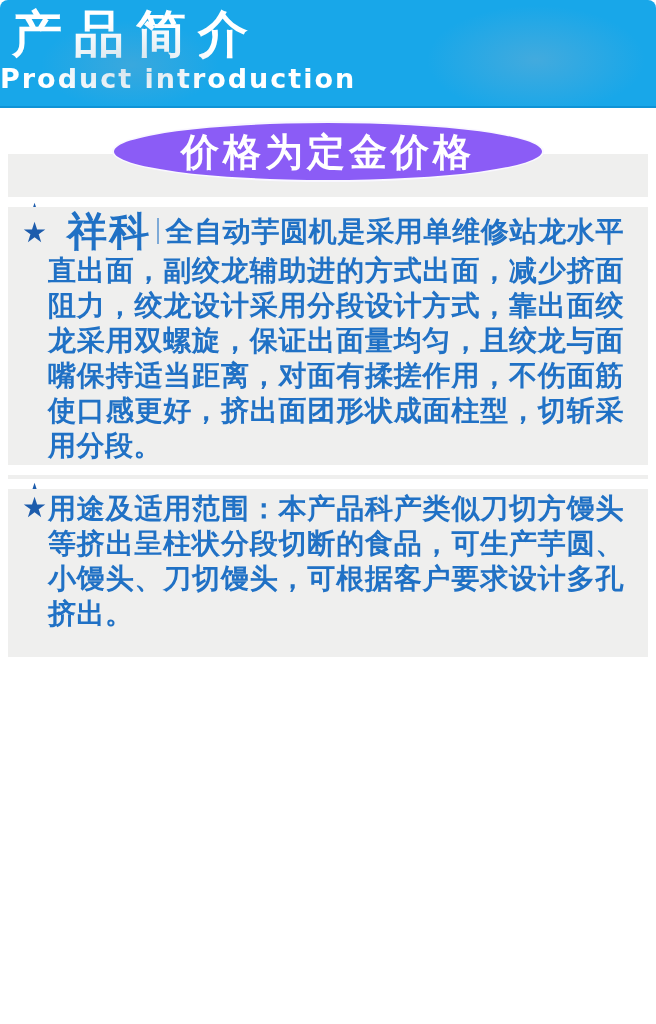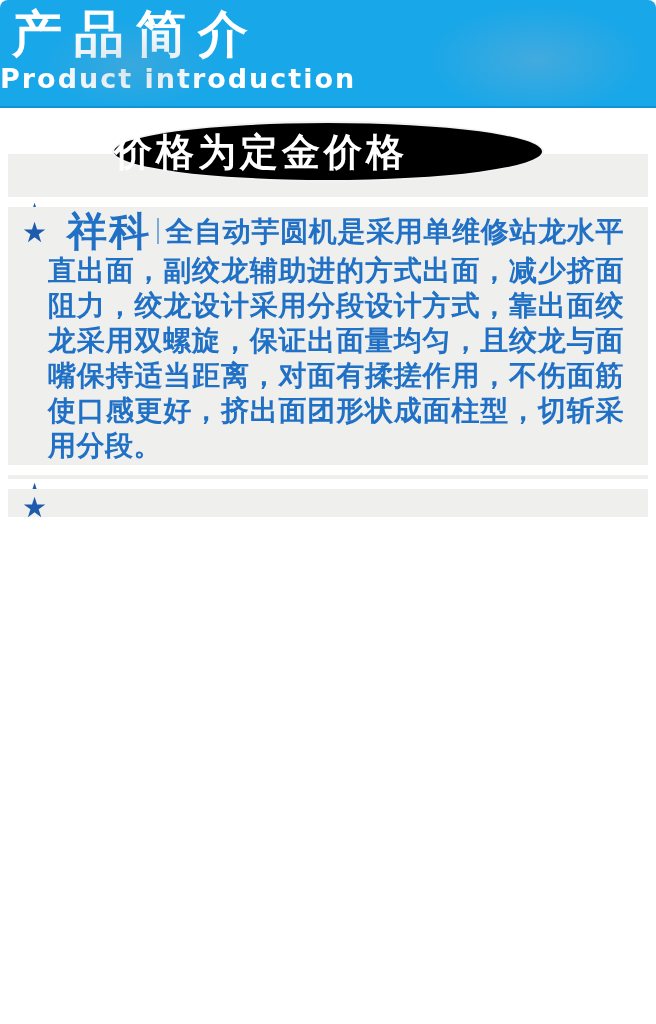--- a/index.html
+++ b/index.html
@@ -44,24 +44,24 @@
     font-size:27px;line-height:32px;
     font-weight:bold;color:#ffffff;
     letter-spacing:2px;
   }
   
   .banner{
     position:absolute;
     top:121px;left:50%;
     transform:translateX(-50%);
     width:428px;height:57px;
-    background:#000000;
+    background:#8b5cf6;
     border:2px solid rgba(255,255,255,0.95);
     border-radius:50%;
-    display:flex;align-items:center;justify-content:flex-start;
+    display:flex;align-items:center;justify-content:center;
     z-index:5;
   }
   .banner-label{
     color:#ffffff;
     font-size:38px;
     font-weight:bold;
     letter-spacing:4px;
     line-height:1;
   }
   
@@ -138,17 +138,18 @@
       <span class="star">★</span>
       <p class="body-text"><span class="brand">祥科</span><span class="brand-sep"></span><span>全自动芋圆机是采用单维修站龙水平直出面，副绞龙辅助进的方式出面，减少挤面阻力，绞龙设计采用分段设计方式，靠出面绞龙采用双螺旋，保证出面量均匀，且绞龙与面嘴保持适当距离，对面有揉搓作用，不伤面筋使口感更好，挤出面团形状成面柱型，切斩采用分段。</span></p>
     </section>
 
     <section class="block block-3">
       <span class="star">★</span>
     </section>
 
     <section class="block block-4">
       <span class="star">★</span>
+      <p class="body-text">用途及适用范围：本产品科产类似刀切方馒头等挤出呈柱状分段切断的食品，可生产芋圆、小馒头、刀切馒头，可根据客户要求设计多孔挤出。</p>
     </section>
 
   </main>
 
 </div>
 
 </body></html>

